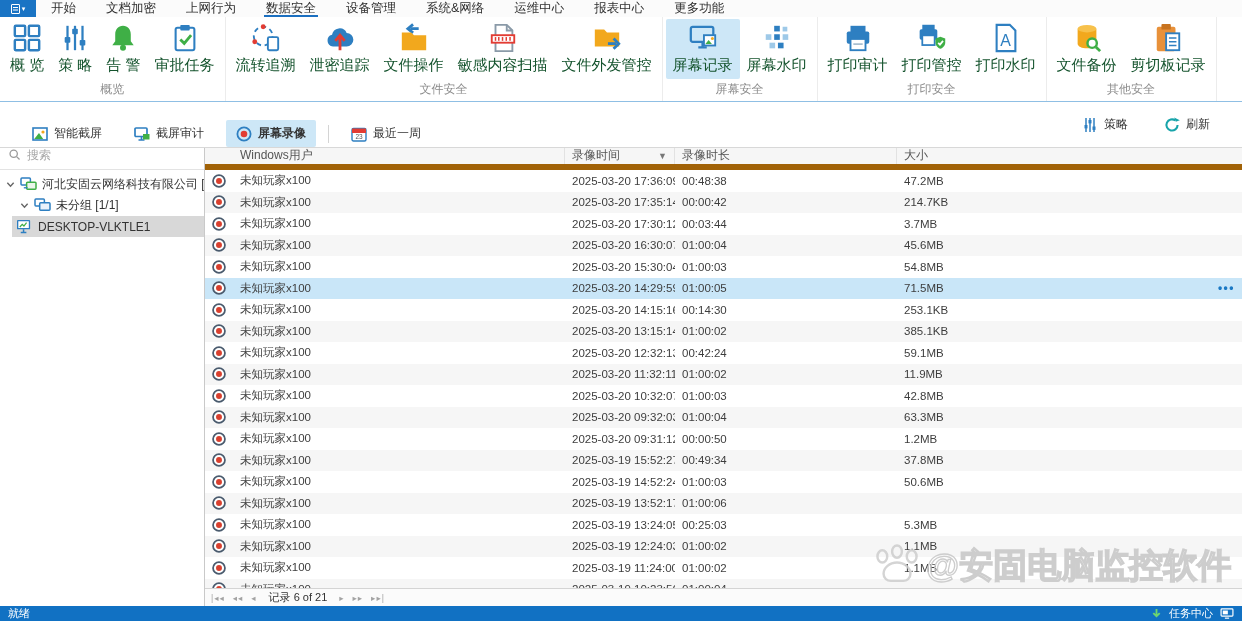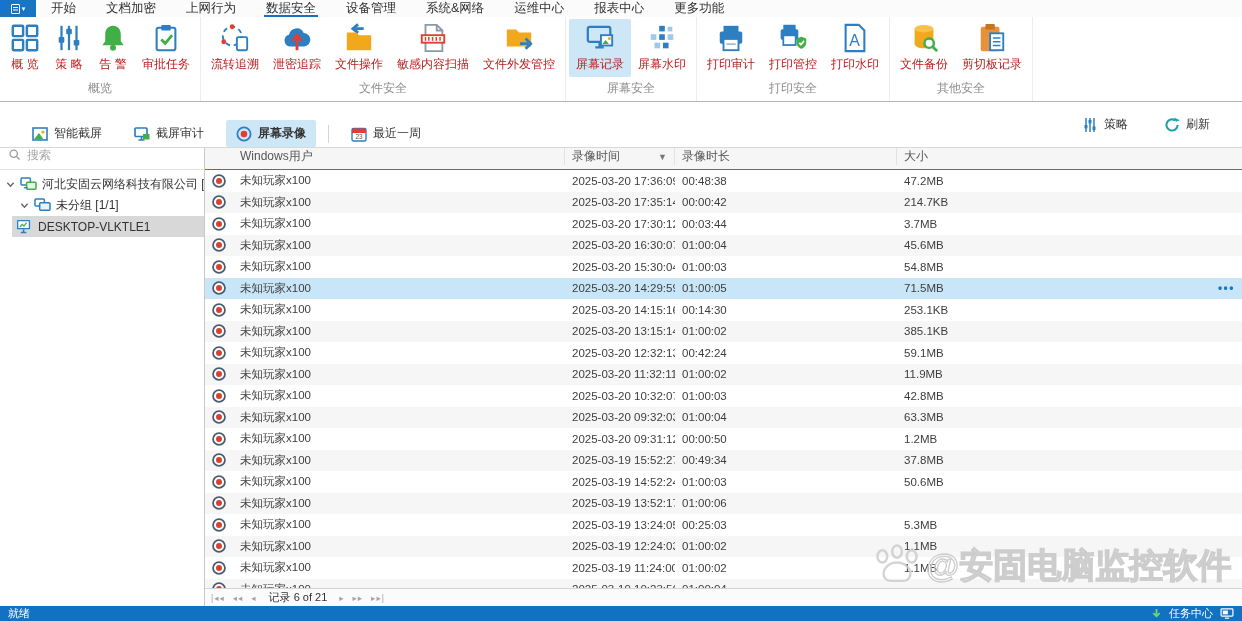--- a/index.html
+++ b/index.html
@@ -17,21 +17,21 @@
   .menu-item.active::after { content:""; position:absolute; left:13px; right:13px; bottom:0; height:2px; background:#1b6fc0; }
 
   
   #ribbon { height:85px; display:flex; background:#fff; border-bottom:1px solid #8fbfe4; }
   .rgroup { display:flex; flex-direction:column; border-right:1px solid #ececec; padding:0 3px; }
   .rbuttons { display:flex; align-items:flex-start; padding-top:2px; flex:1; }
   .rbtn { display:flex; flex-direction:column; align-items:center; gap:3px; padding:4px 7px 4px; border-radius:2px; cursor:pointer; }
   .rbtn.active { background:#cde7f7; }
   .rbtn .ricon { width:30px; height:30px; display:flex; align-items:center; justify-content:center; }
   .rbtn .ricon svg { width:30px; height:30px; }
-  .rbtn .rlbl { font-size:12px; color:#b91c1c; white-space:nowrap; }
+  .rbtn .rlbl { font-size:15px; color:#14532d; white-space:nowrap; }
   .glabel { font-size:12px; color:#8c8c8c; text-align:center; padding:2px 6px 4px; }
 
   
   #subtoolbar { height:46px; display:flex; align-items:flex-end; gap:12px; padding-left:22px; border-bottom:1px solid #d8d8d8; background:#fff; position:relative; }
   .tbtn { display:flex; align-items:center; gap:6px; padding:5px 10px; border-radius:2px; font-size:12px; color:#333; cursor:pointer; white-space:nowrap; }
   .tbtn.active { background:#cde7f7;font-weight:bold; }
   .tbtn svg { width:16px; height:16px; }
   .tsep { width:1px; height:18px; background:#d4d4d4; }
   #toolbar-right { position:absolute; right:22px; top:0; height:100%; display:flex; align-items:center; gap:16px; }
 
@@ -44,21 +44,21 @@
   #searchrow input::placeholder { color:#a8a8a8; }
   #tree { padding-top:4px; }
   .titem { height:21px; display:flex; align-items:center; font-size:12px; color:#333; cursor:pointer; }
   .titem .chev { width:12px; display:flex; justify-content:center; flex:none; }
   .titem .tsel { flex:1; display:flex; align-items:center; gap:5px; height:100%; padding:0 4px; white-space:nowrap; overflow:hidden; }
   .titem.selected .tsel { background:#d8d8d8; }
   .titem svg.ticon { width:17px; height:15px; flex:none; }
 
   
   #tablewrap { flex:1; display:flex; flex-direction:column; background:#fff; min-width:0; }
-  #thead { height:22px; display:flex; align-items:flex-start; background:#f6f6f6; border-bottom:1px solid #a16207; font-size:12px; color:#555; }
+  #thead { height:22px; display:flex; align-items:flex-end; background:#f6f6f6; border-bottom:6px solid #a16207; font-size:12px; color:#555; }
   .th { display:flex; align-items:center; padding:0 7px; border-right:1px solid #e2e2e2; }
   .c0 { width:28px; flex:none; justify-content:center; }
   .c1 { width:332px; flex:none; }
   .c2 { width:110px; flex:none; }
   .c3 { width:222px; flex:none; }
   .c4 { flex:1; border-right:none; min-width:0; }
   .sortarrow { margin-left:auto; font-size:9px; color:#777; }
   #tbody { height:418px; overflow:hidden; }
   .trow { height:21.5px; display:flex; align-items:flex-start; font-size:11.5px; color:#3d3d3d; }
   .trow:nth-child(even) { background:#f6f6f6; }

